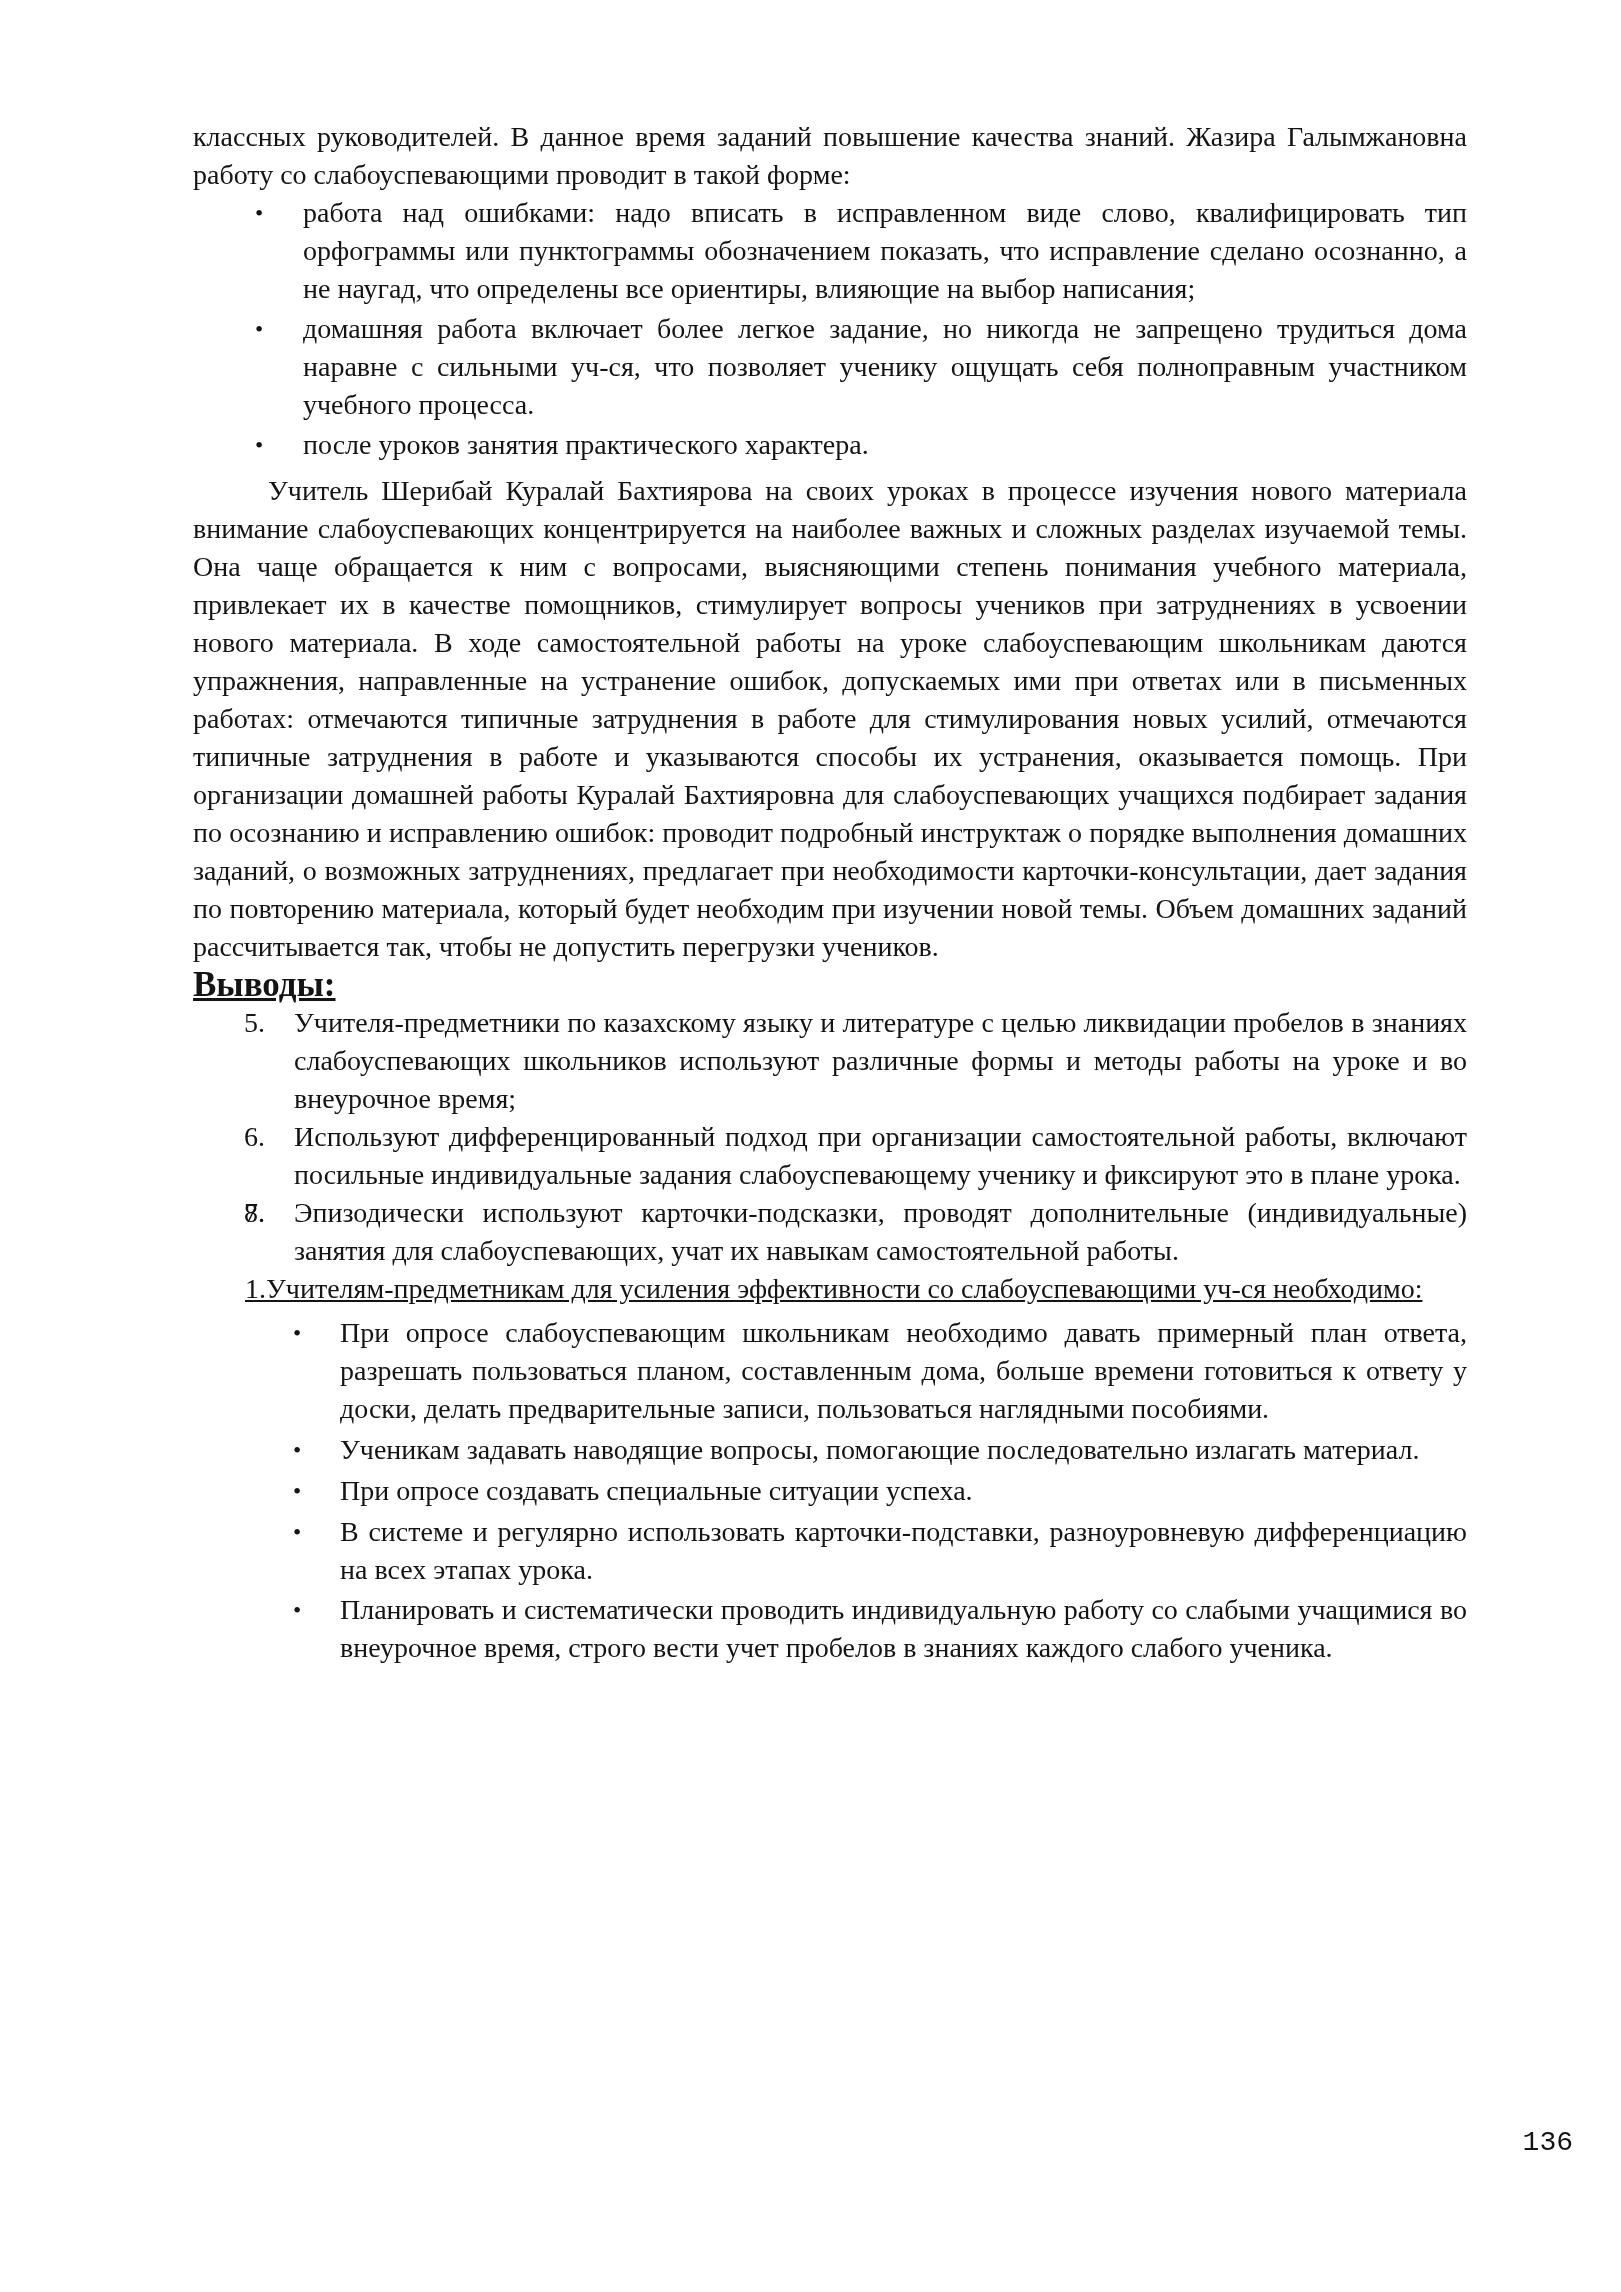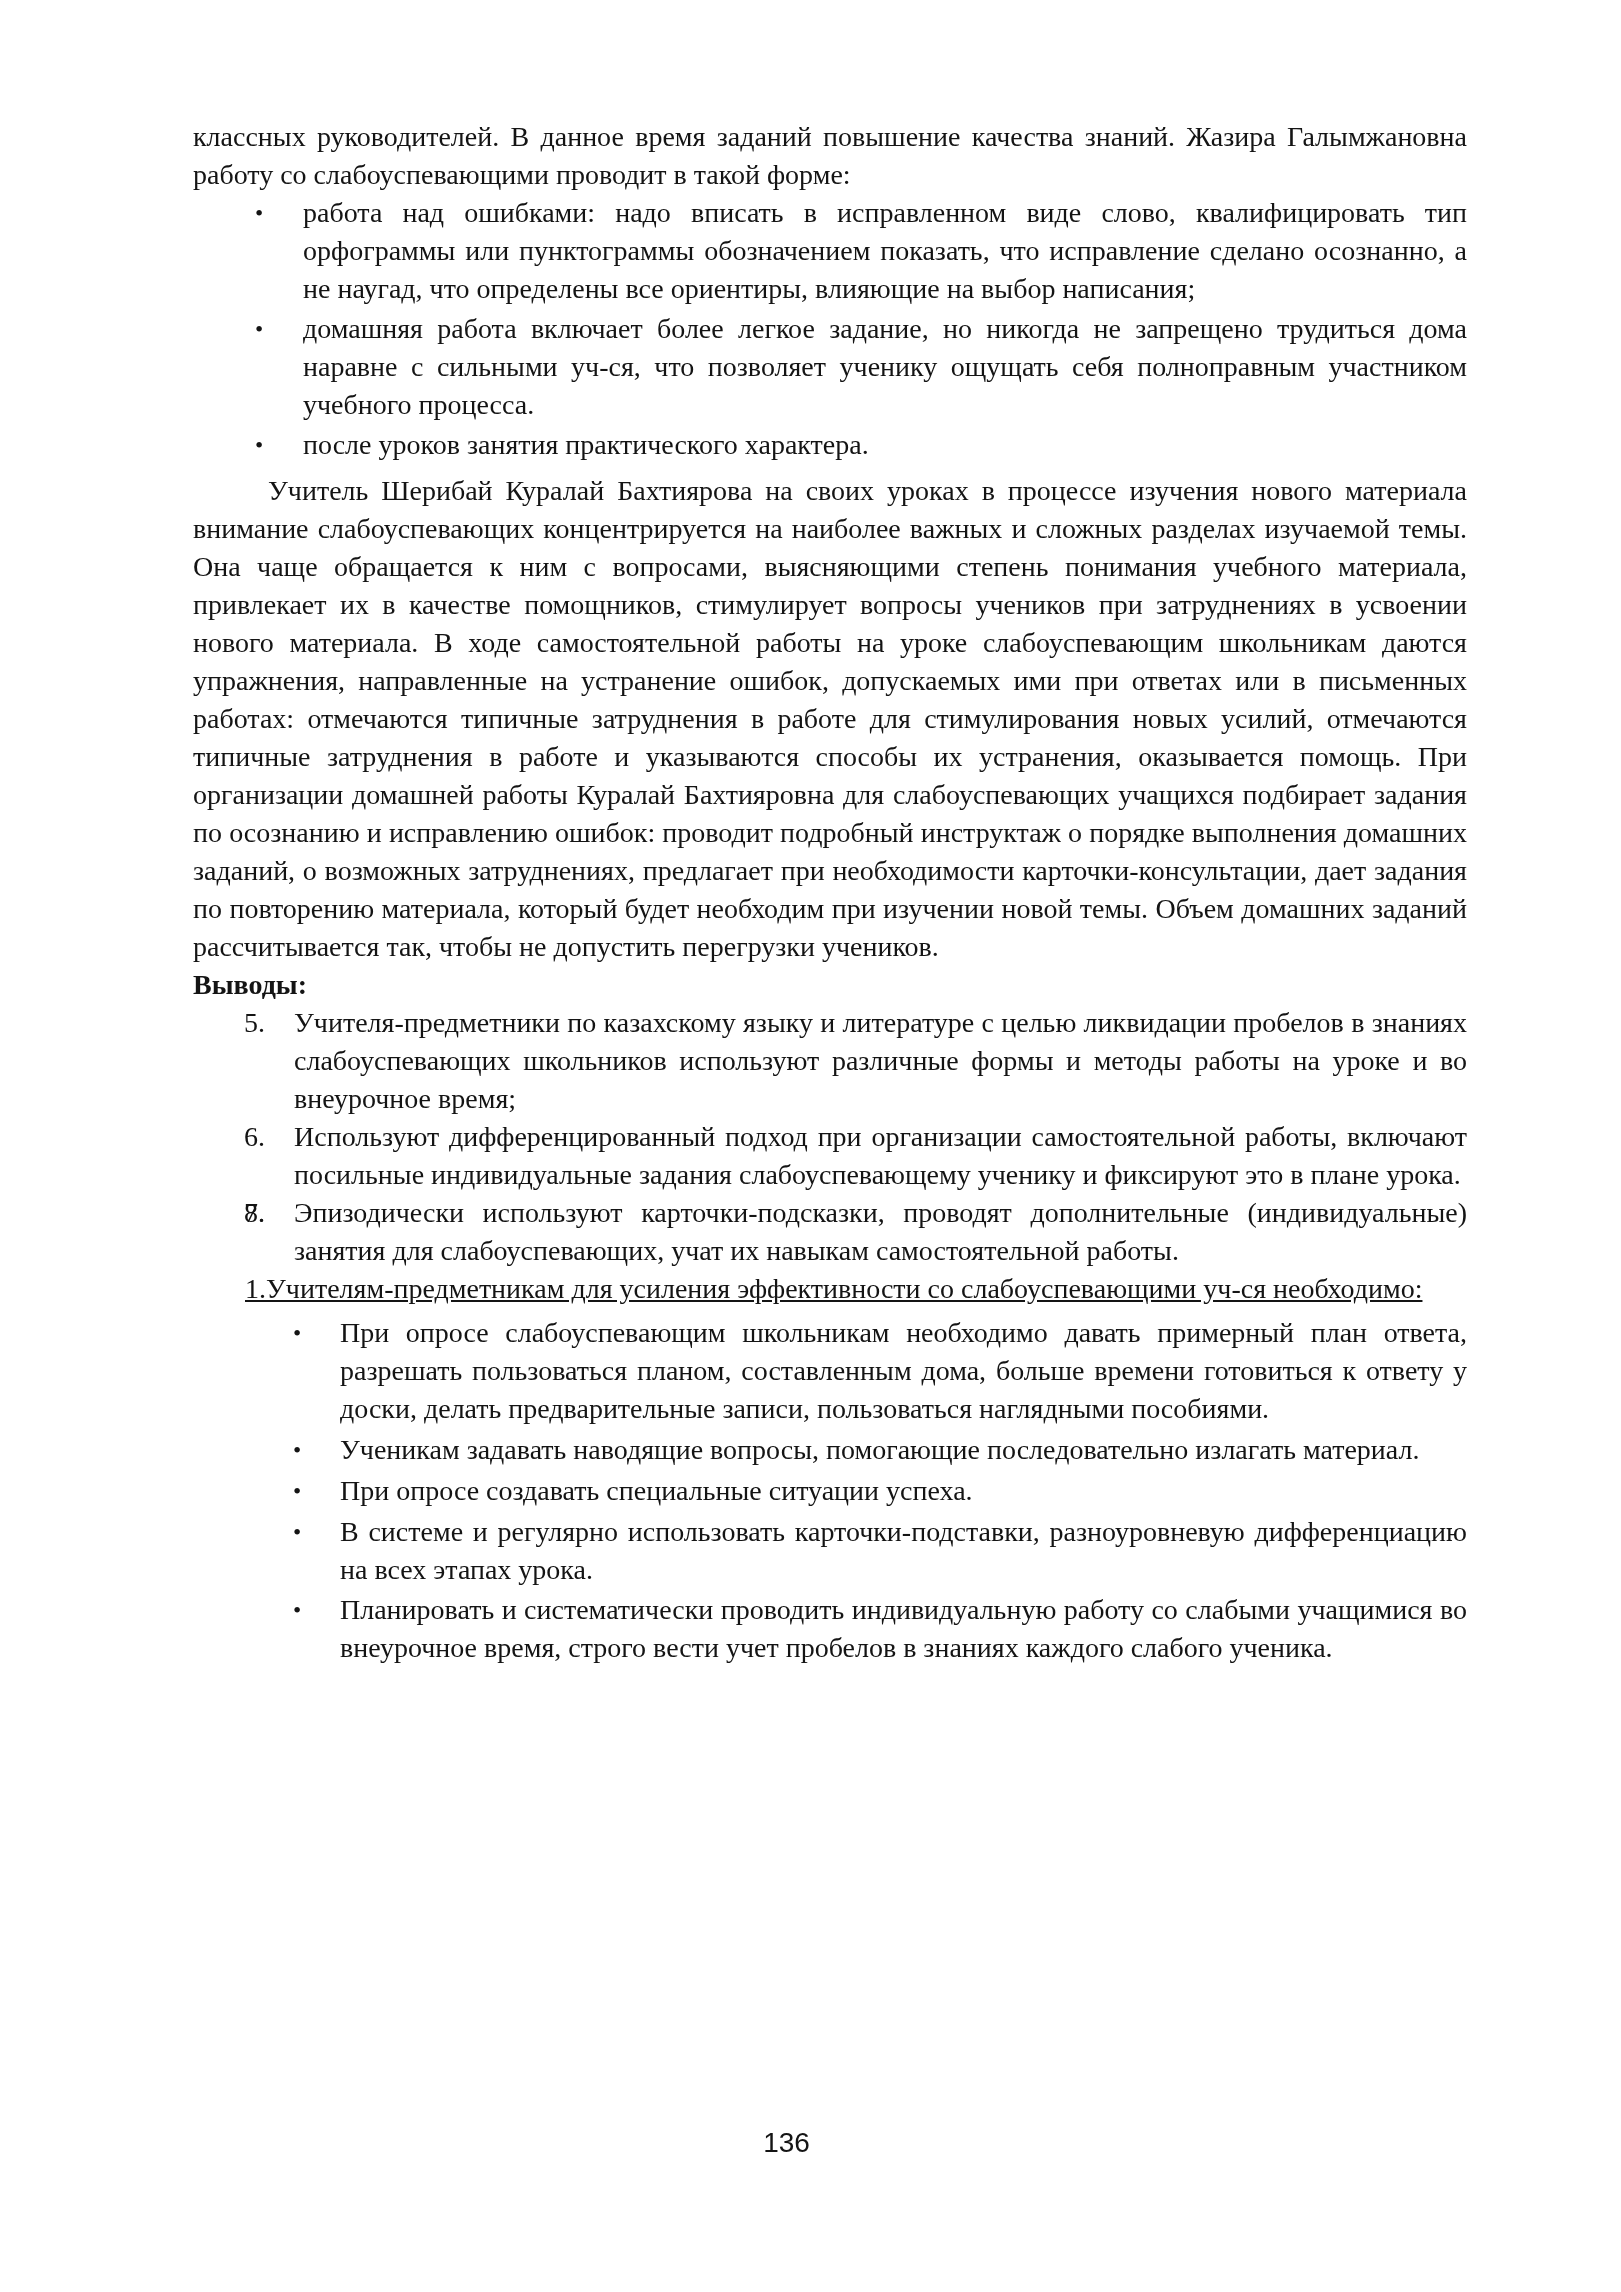--- a/index.html
+++ b/index.html
@@ -66,22 +66,22 @@
     .rec-lead {
       padding-left: 52px;
       text-align: justify;
       text-decoration: underline;
     }
     .page-number {
       position: absolute;
       left: 0;
       width: 1573px;
       top: 2127px;
-      text-align: center;
-      font-family: Liberation Sans, sans-serif;
+      text-align: right;
+      font-family: Liberation Mono, monospace;
       font-size: 28px;
       color: #141414;
     }
   </style>
 </head>
 <body>
 
 <div class="page">
 
   <p>классных руководителей. В данное время заданий повышение качества знаний. Жазира Галымжановна работу со слабоуспевающими проводит в такой форме:</p>
@@ -96,21 +96,21 @@
       <span>домашняя работа включает более легкое задание, но никогда не запрещено трудиться дома наравне с сильными уч-ся, что позволяет ученику ощущать себя полноправным участником учебного процесса.</span>
     </li>
     <li>
       <span class="bullet">•</span>
       <span>после уроков занятия практического характера.</span>
     </li>
   </ul>
 
   <p class="indent-first">Учитель Шерибай Куралай Бахтиярова на своих уроках в процессе изучения нового материала внимание слабоуспевающих концентрируется на наиболее важных и сложных разделах изучаемой темы. Она чаще обращается к ним с вопросами, выясняющими степень понимания учебного материала, привлекает их в качестве помощников, стимулирует вопросы учеников при затруднениях в усвоении нового материала. В ходе самостоятельной работы на уроке слабоуспевающим школьникам даются упражнения, направленные на устранение ошибок, допускаемых ими при ответах или в письменных работах: отмечаются типичные затруднения в работе для стимулирования новых усилий, отмечаются типичные затруднения в работе и указываются способы их устранения, оказывается помощь. При организации домашней работы Куралай  Бахтияровна для слабоуспевающих учащихся подбирает задания по осознанию и исправлению ошибок: проводит подробный инструктаж о порядке выполнения домашних заданий, о возможных затруднениях, предлагает при необходимости карточки-консультации, дает задания по повторению материала, который будет необходим при изучении новой темы. Объем домашних заданий рассчитывается так, чтобы не допустить перегрузки учеников.</p>
 
-  <h2 class="heading" style="font-size:28px;">Выводы:</h2>
+  <h2 class="heading" style="font-size:35px;text-decoration:underline;">Выводы:</h2>
 
   <ol class="conclusions">
     <li>
       <span class="num">5.</span>
       <span>Учителя-предметники по казахскому языку и литературе  с целью ликвидации пробелов в знаниях слабоуспевающих школьников используют различные формы и методы работы на уроке и во внеурочное время;</span>
     </li>
     <li>
       <span class="num">6.</span>
       <span>Используют дифференцированный подход при организации самостоятельной работы, включают посильные индивидуальные задания слабоуспевающему ученику и фиксируют это в плане урока.</span>
     </li>

